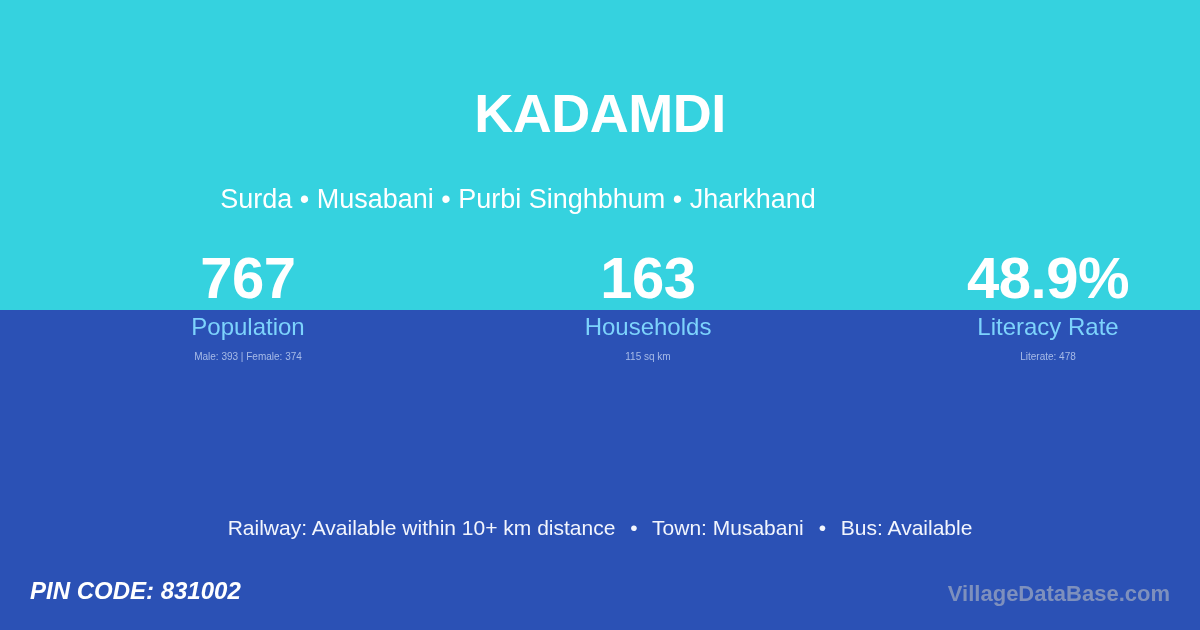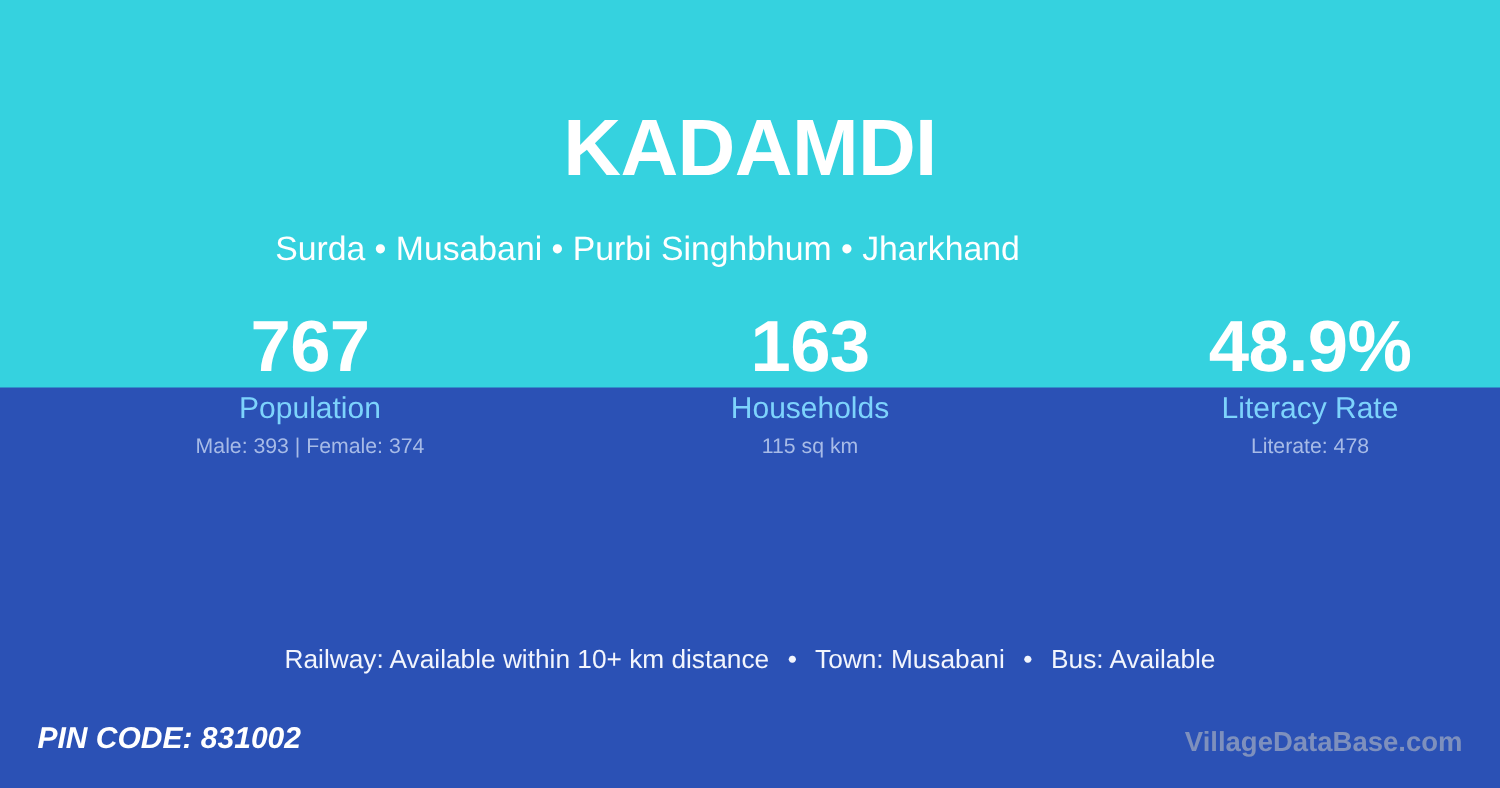--- a/index.html
+++ b/index.html
@@ -27,21 +27,21 @@
     width: 1200px;
     height: 310px;
     background: #35d2df;
   }
   .title {
     position: absolute;
     left: 0;
     top: 86px;
     width: 1200px;
     text-align: center;
-    font-size: 64px;
+    font-size: 54px;
     font-weight: bold;
     line-height: 1;
     color: #ffffff;
     letter-spacing: -0.5px;
   }
   .subtitle {
     position: absolute;
     left: 0;
     top: 183px;
     width: 1036px;
@@ -73,21 +73,21 @@
   }
   .stat-label {
     margin-top: 4px;
     font-size: 24px;
     font-weight: normal;
     line-height: 28px;
     color: #7dd3fc;
   }
   .stat-sub {
     margin-top: 7px;
-    font-size: 17px;
+    font-size: 10px;
     font-weight: normal;
     line-height: 18px;
     color: #a7bbe7;
   }
   
   .info-row {
     position: absolute;
     left: 0;
     top: 486px;
     width: 1200px;

